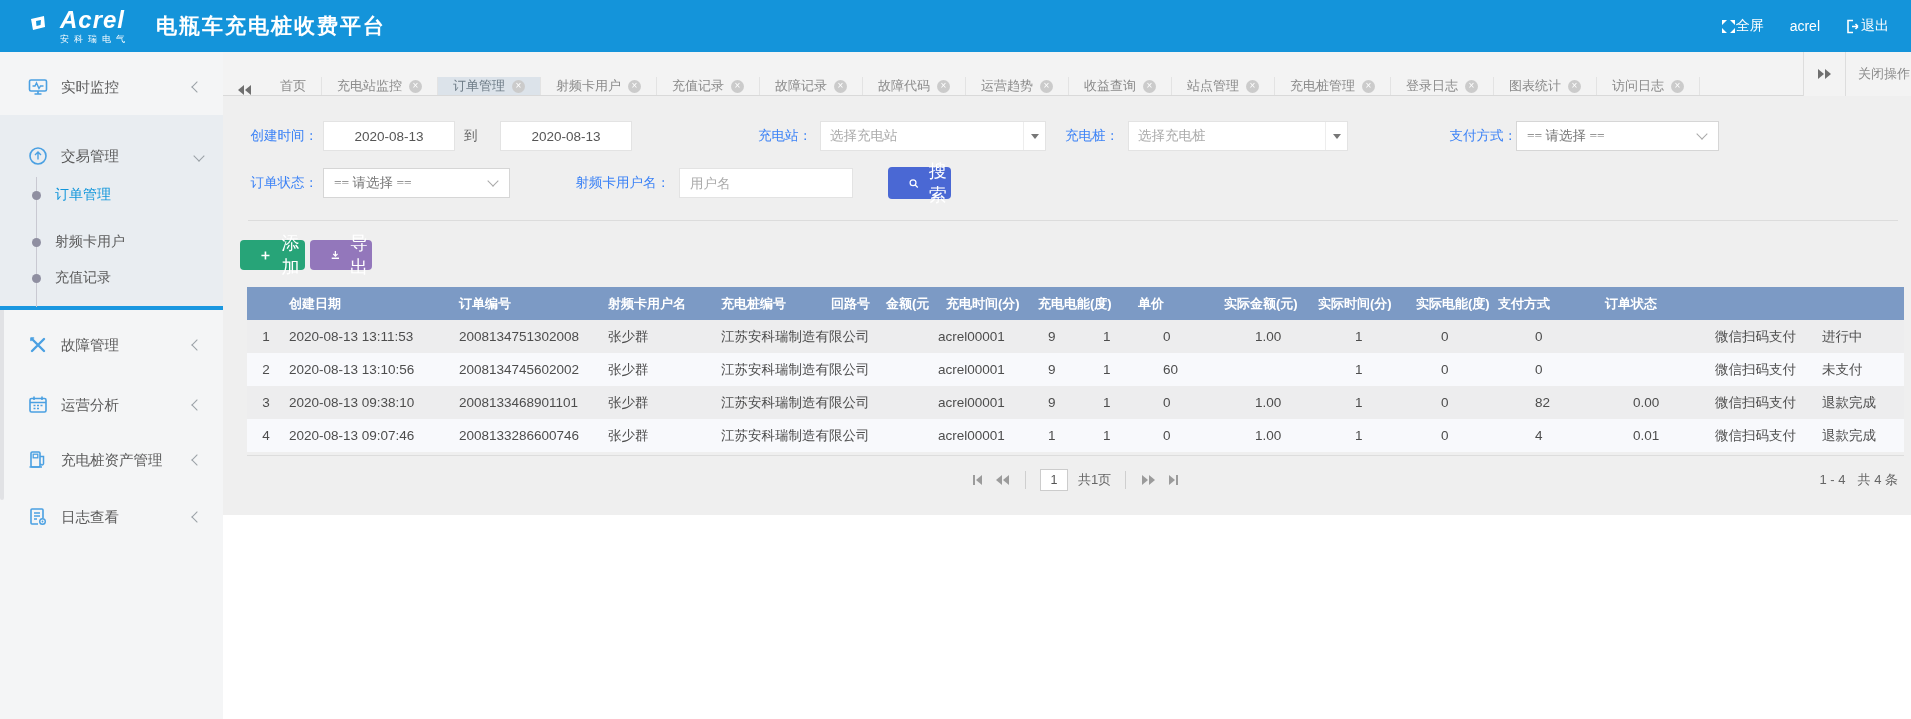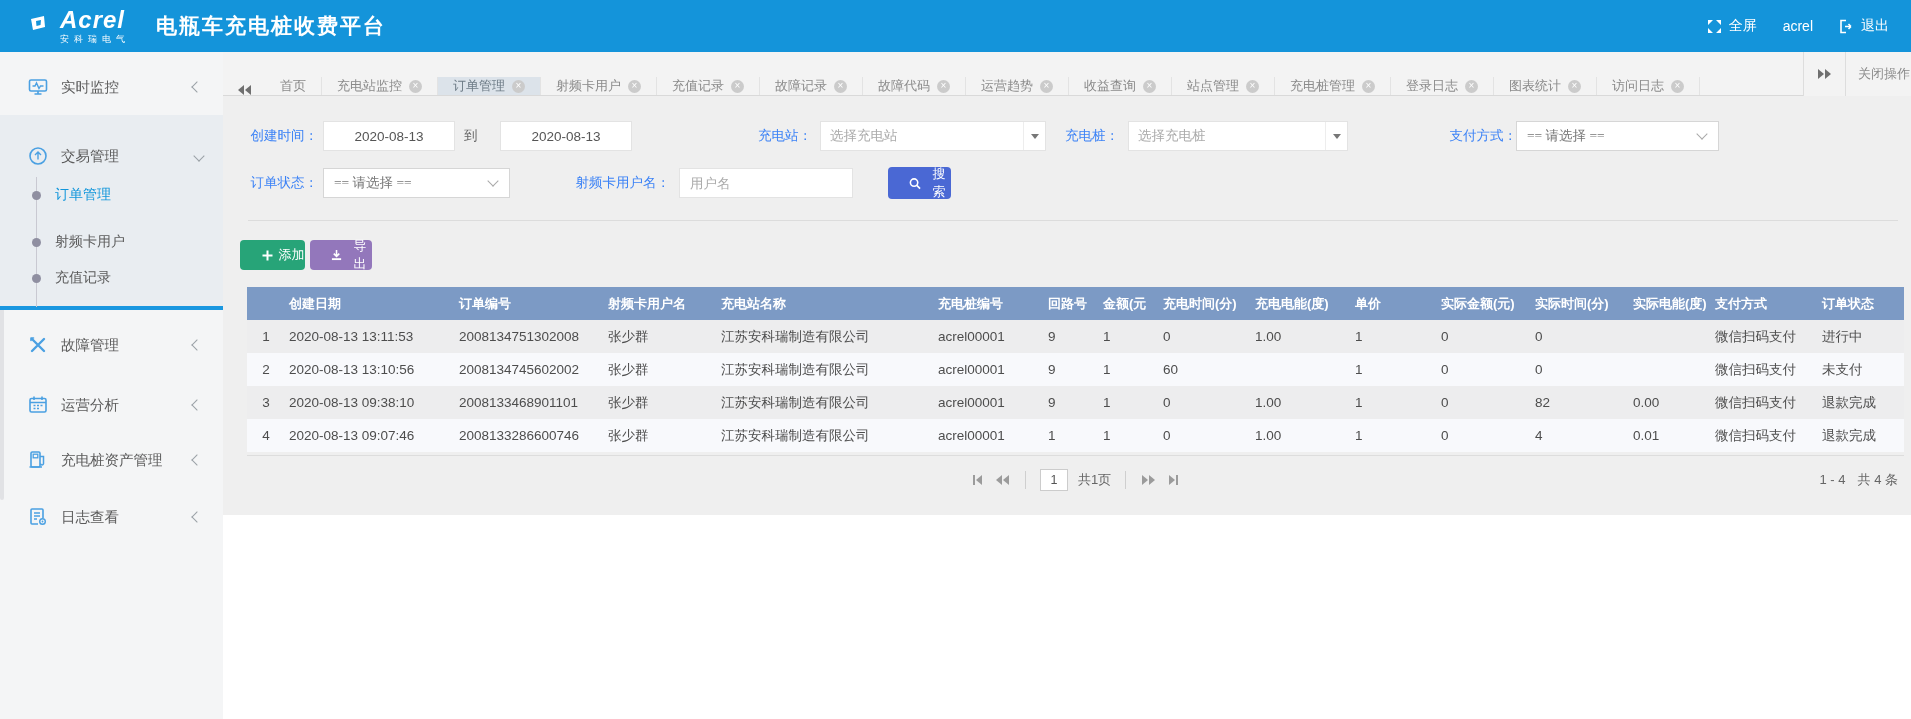--- a/index.html
+++ b/index.html
@@ -10,21 +10,21 @@
   #header { position:absolute; left:0; top:0; width:1911px; height:52px;
     background:#1494da; color:#fff; display:flex; align-items:center; }
   .logo-wrap { display:flex; align-items:center; margin-left:28px; }
   .logo-mark { width:26px; height:26px; margin-right:6px; }
   .logo-text-col { display:flex; flex-direction:column; line-height:1; }
   .logo-main { font-size:24px; font-weight:bold; font-style:italic; letter-spacing:1px; }
   .logo-sub { font-size:9px; letter-spacing:5px; margin-top:3px; }
   .app-title { font-size:21px; font-weight:bold; margin-left:26px; letter-spacing:2px; }
   .header-right { position:absolute; right:22px; top:0; height:52px;
     display:flex; align-items:center; gap:26px; font-size:14px; }
-  .hr-group { display:flex; align-items:center; gap:7px; cursor:pointer; }
+  .hr-group { display:flex; align-items:center; cursor:pointer; }
 
   
   #sidebar { position:absolute; left:0; top:52px; width:223px; height:667px;
     background:#f4f5f6; }
   .side-scrollbar { position:absolute; left:0; top:156px; width:4px; height:292px;
     background:#e1e2e5; border-radius:2px; }
   .side-item { position:absolute; left:0; width:223px; height:32px;
     display:flex; align-items:center; padding-left:28px; cursor:pointer;
     color:#5b5b5b; font-size:14.5px; }
   .side-item .s-icon { width:20px; height:20px; margin-right:13px; flex:0 0 20px; }
@@ -84,21 +84,21 @@
     align-items:center; justify-content:center; }
   .tri-down { width:0; height:0; border-left:4px solid transparent; border-right:4px solid transparent;
     border-top:5px solid #777; }
   .select-box { position:absolute; height:30px; background:#fff; border:1px solid #d6d6d6;
     display:flex; align-items:center; cursor:pointer;font-family:Liberation Serif, serif; }
   .select-box .sel-text { flex:1; font-size:13.5px; color:#777; padding-left:10px; white-space:nowrap; }
   .sel-chevron { width:8px; height:8px; border-right:1.5px solid #a9a9a9;
     border-bottom:1.5px solid #a9a9a9; transform:rotate(45deg); margin:-4px 12px 0 0; }
   .to-label { position:absolute; height:30px; line-height:30px; font-size:13.5px; color:#666; }
 
-  .btn { position:absolute; border:none; border-radius:4px; color:#fff; font-size:13px;
+  .btn { position:absolute; border:none; border-radius:4px; color:#fff; font-size:18px;
     display:flex; align-items:center; justify-content:center; gap:6px; cursor:pointer;
     font-family:Liberation Mono, monospace;padding-left:21px; }
   .btn-search { background:#4a68d4; }
   .btn-add { background:#27a478; }
   .btn-export { background:#9377bb; }
 
   .divider { position:absolute; left:25px; top:124px; width:1650px; height:0;
     border-top:1px solid #dcdcdc; }
 
   
@@ -381,21 +381,20 @@
     </svg>
     <span>导出</span>
   </button>
 
   <div id="grid">
     <div class="grid-row grid-head">
       <div class="hc c0"></div>
       <div class="hc c1">创建日期</div>
       <div class="hc c2">订单编号</div>
       <div class="hc c3">射频卡用户名</div>
-      <div class="hc c4">充电站名称</div>
       <div class="hc c5">充电桩编号</div>
       <div class="hc c6">回路号</div>
       <div class="hc c7">金额(元</div>
       <div class="hc c8">充电时间(分)</div>
       <div class="hc c9">充电电能(度)</div>
       <div class="hc c10">单价</div>
       <div class="hc c11">实际金额(元)</div>
       <div class="hc c12">实际时间(分)</div>
       <div class="hc c13">实际电能(度)</div>
       <div class="hc c14">支付方式</div>

